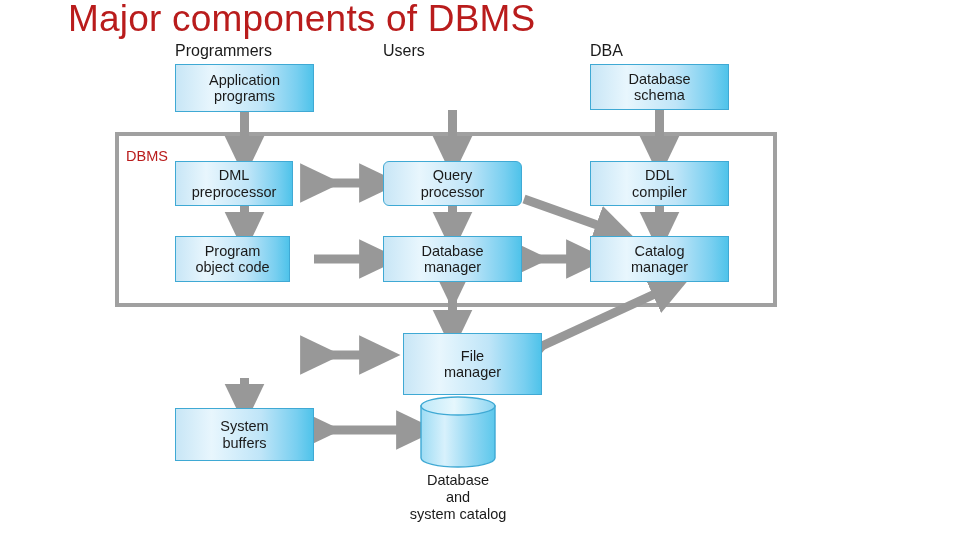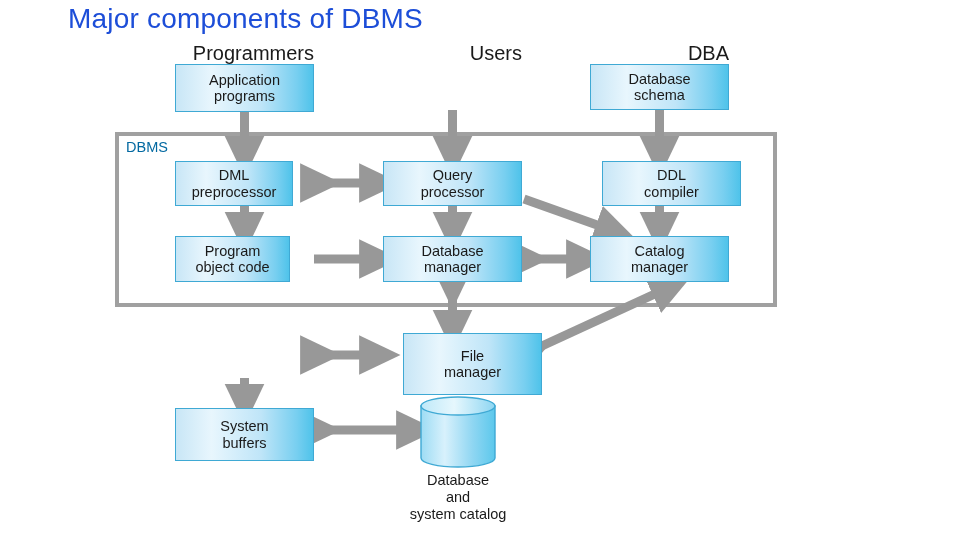--- a/index.html
+++ b/index.html
@@ -13,23 +13,23 @@
     height: 540px;
     background: #ffffff;
     overflow: hidden;
     font-family: "Liberation Sans", sans-serif;
   }
 
   #slide-title {
     position: absolute;
     left: 68px;
     top: 2px;
-    font-size: 28px;
+    font-size: 37px;
     line-height: 34px;
-    color: #1d4ed8;
+    color: #b91c1c;
     font-weight: 400;
     letter-spacing: 0.2px;
     white-space: nowrap;
   }
 
   
   #diagram {
     position: absolute;
     left: 0;
     top: 0;
@@ -56,45 +56,45 @@
     font-size: 14.5px;
     line-height: 16.5px;
     font-family: "Liberation Sans", sans-serif;
     z-index: 4;
   }
   .node span { display: block; white-space: pre-line; }
 
   
   .caption {
     position: absolute;
-    font-size: 20px;
+    font-size: 16px;
     color: #1a1a1a;
-    text-align: right;
+    text-align: left;
     white-space: nowrap;
     z-index: 4;
   }
 
   
   #dbms-box {
     position: absolute;
     left: 115px;
     top: 132px;
     width: 662px;
     height: 175px;
     box-sizing: border-box;
     border: 4px solid #a0a0a0;
     background: transparent;
     z-index: 1;
   }
   #dbms-label {
     position: absolute;
     left: 126px;
-    top: 139px;
+    top: 148px;
     font-size: 14.5px;
-    color: #0369a1;
+    color: #b91c1c;
     z-index: 3;
   }
 
   
   #db-cylinder {
     position: absolute;
     left: 420px;
     top: 396px;
     width: 76px;
     height: 72px;
@@ -189,25 +189,25 @@
     </div>
     <div class="node" style="left:590px; top:64px; width:139px; height:46px;">
       <span>Database
 schema</span>
     </div>
 
     <div class="node" style="left:175px; top:161px; width:118px; height:45px;">
       <span>DML
 preprocessor</span>
     </div>
-    <div class="node" style="left:383px; top:161px; width:139px; height:45px;">
+    <div class="node" style="left:383px; top:161px; width:139px; height:45px;border-radius:6px;">
       <span>Query
 processor</span>
     </div>
-    <div class="node" style="left:590px; top:161px; width:139px; height:45px;margin-left:12px;">
+    <div class="node" style="left:590px; top:161px; width:139px; height:45px;">
       <span>DDL
 compiler</span>
     </div>
 
     <div class="node" style="left:175px; top:236px; width:115px; height:46px;">
       <span>Program
 object code</span>
     </div>
     <div class="node" style="left:383px; top:236px; width:139px; height:46px;">
       <span>Database

